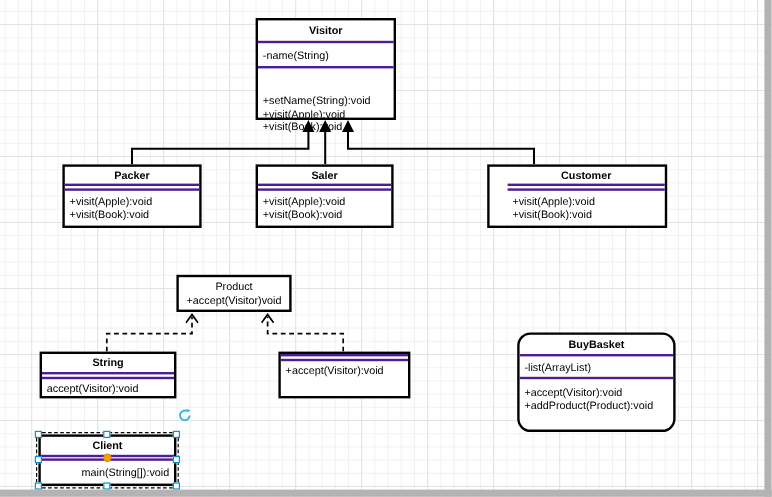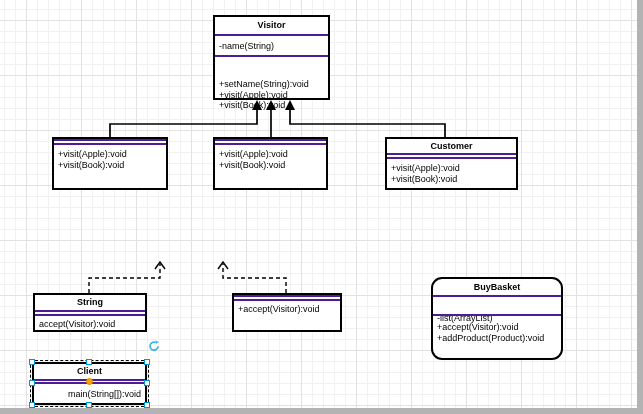--- a/index.html
+++ b/index.html
@@ -90,63 +90,69 @@
       <div class="m">-name(String)</div>
     </div>
     <div class="cmp grow" style="padding-top:22px;">
       <div class="m">+setName(String):void</div>
       <div class="m">+visit(Apple):void</div>
       <div class="m">+visit(Book):void</div>
     </div>
   </div>
 
   <div class="uml" style="left:52px;top:137px;width:116px;height:53px;">
+    <div class="t" style="height:14px;line-height:14px;">Packer</div>
     <div class="cmp" style="height:4px;"></div>
     <div class="cmp grow" style="padding-top:4px;">
       <div class="m">+visit(Apple):void</div>
       <div class="m">+visit(Book):void</div>
     </div>
   </div>
 
   <div class="uml" style="left:213px;top:137px;width:115px;height:53px;">
+    <div class="t" style="height:14px;line-height:14px;">Saler</div>
     <div class="cmp" style="height:4px;"></div>
     <div class="cmp grow" style="padding-top:4px;">
       <div class="m">+visit(Apple):void</div>
       <div class="m">+visit(Book):void</div>
     </div>
   </div>
 
-  <div class="uml" style="left:385px;top:137px;width:133px;height:53px;">
+  <div class="uml" style="left:406px;top:137px;width:150px;height:53px;padding-left:15px;">
     <div class="t" style="height:14px;line-height:14px;">Customer</div>
     <div class="cmp" style="height:4px;"></div>
     <div class="cmp grow" style="padding-top:4px;">
       <div class="m">+visit(Apple):void</div>
       <div class="m">+visit(Book):void</div>
     </div>
   </div>
 
+  <div class="simplebox" style="left:147px;top:229px;width:96px;height:31px;">
+    <div class="sl">Product</div>
+    <div class="sl">+accept(Visitor)void</div>
+  </div>
 
   <div class="uml" style="left:33px;top:293px;width:114px;height:39px;">
     <div class="t" style="height:15px;line-height:15px;">String</div>
     <div class="cmp" style="height:4px;"></div>
     <div class="cmp grow" style="padding-top:3px;">
       <div class="m">accept(Visitor):void</div>
     </div>
   </div>
 
   <div class="uml" style="left:232px;top:293px;width:110px;height:39px;">
     <div class="cmp" style="height:4px;"></div>
     <div class="cmp grow" style="padding-top:3px;">
       <div class="m">+accept(Visitor):void</div>
     </div>
   </div>
 
   <div class="uml" style="left:431px;top:277px;width:132px;height:83px;border-radius:11px;">
     <div class="t" style="height:16px;line-height:16px;">BuyBasket</div>
-    <div class="cmp" style="height:19px;padding-top:16px;">
+    <div class="cmp" style="height:19px;padding-top:4px;">
       <div class="m">-list(ArrayList)</div>
     </div>
     <div class="cmp grow" style="padding-top:6px;">
       <div class="m">+accept(Visitor):void</div>
       <div class="m">+addProduct(Product):void</div>
     </div>
   </div>
 
   <div class="uml" style="left:32px;top:362px;width:115px;height:43px;">
     <div class="t" style="height:15px;line-height:15px;">Client</div>

